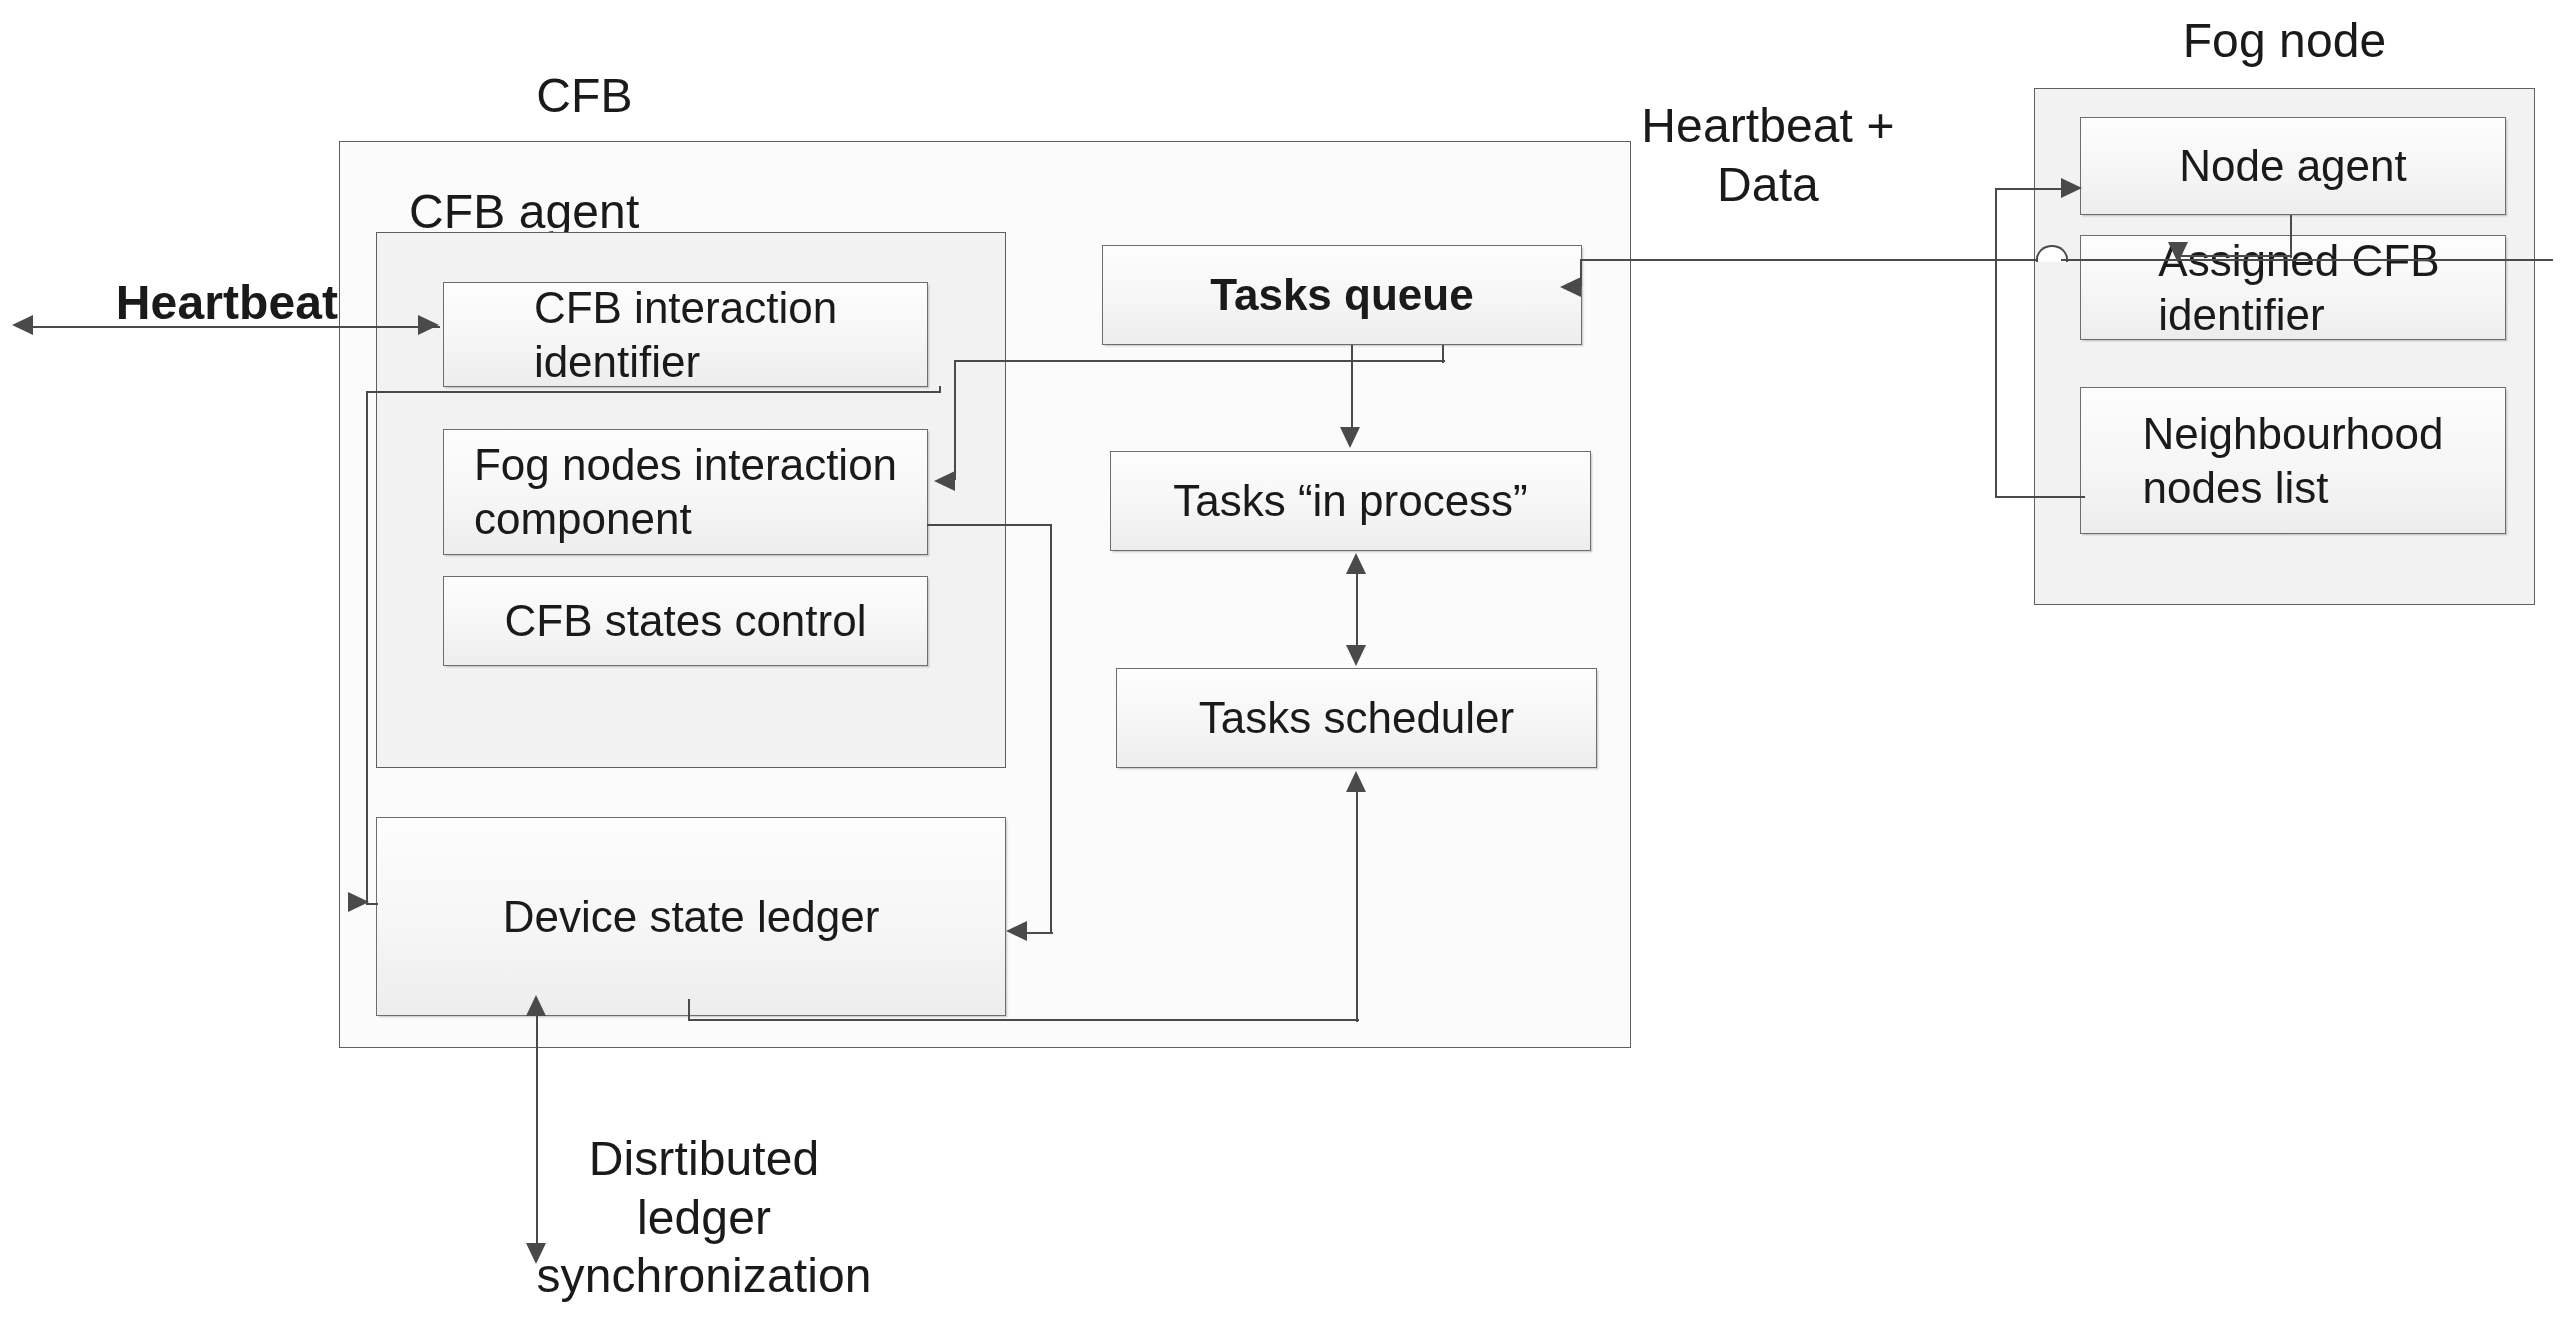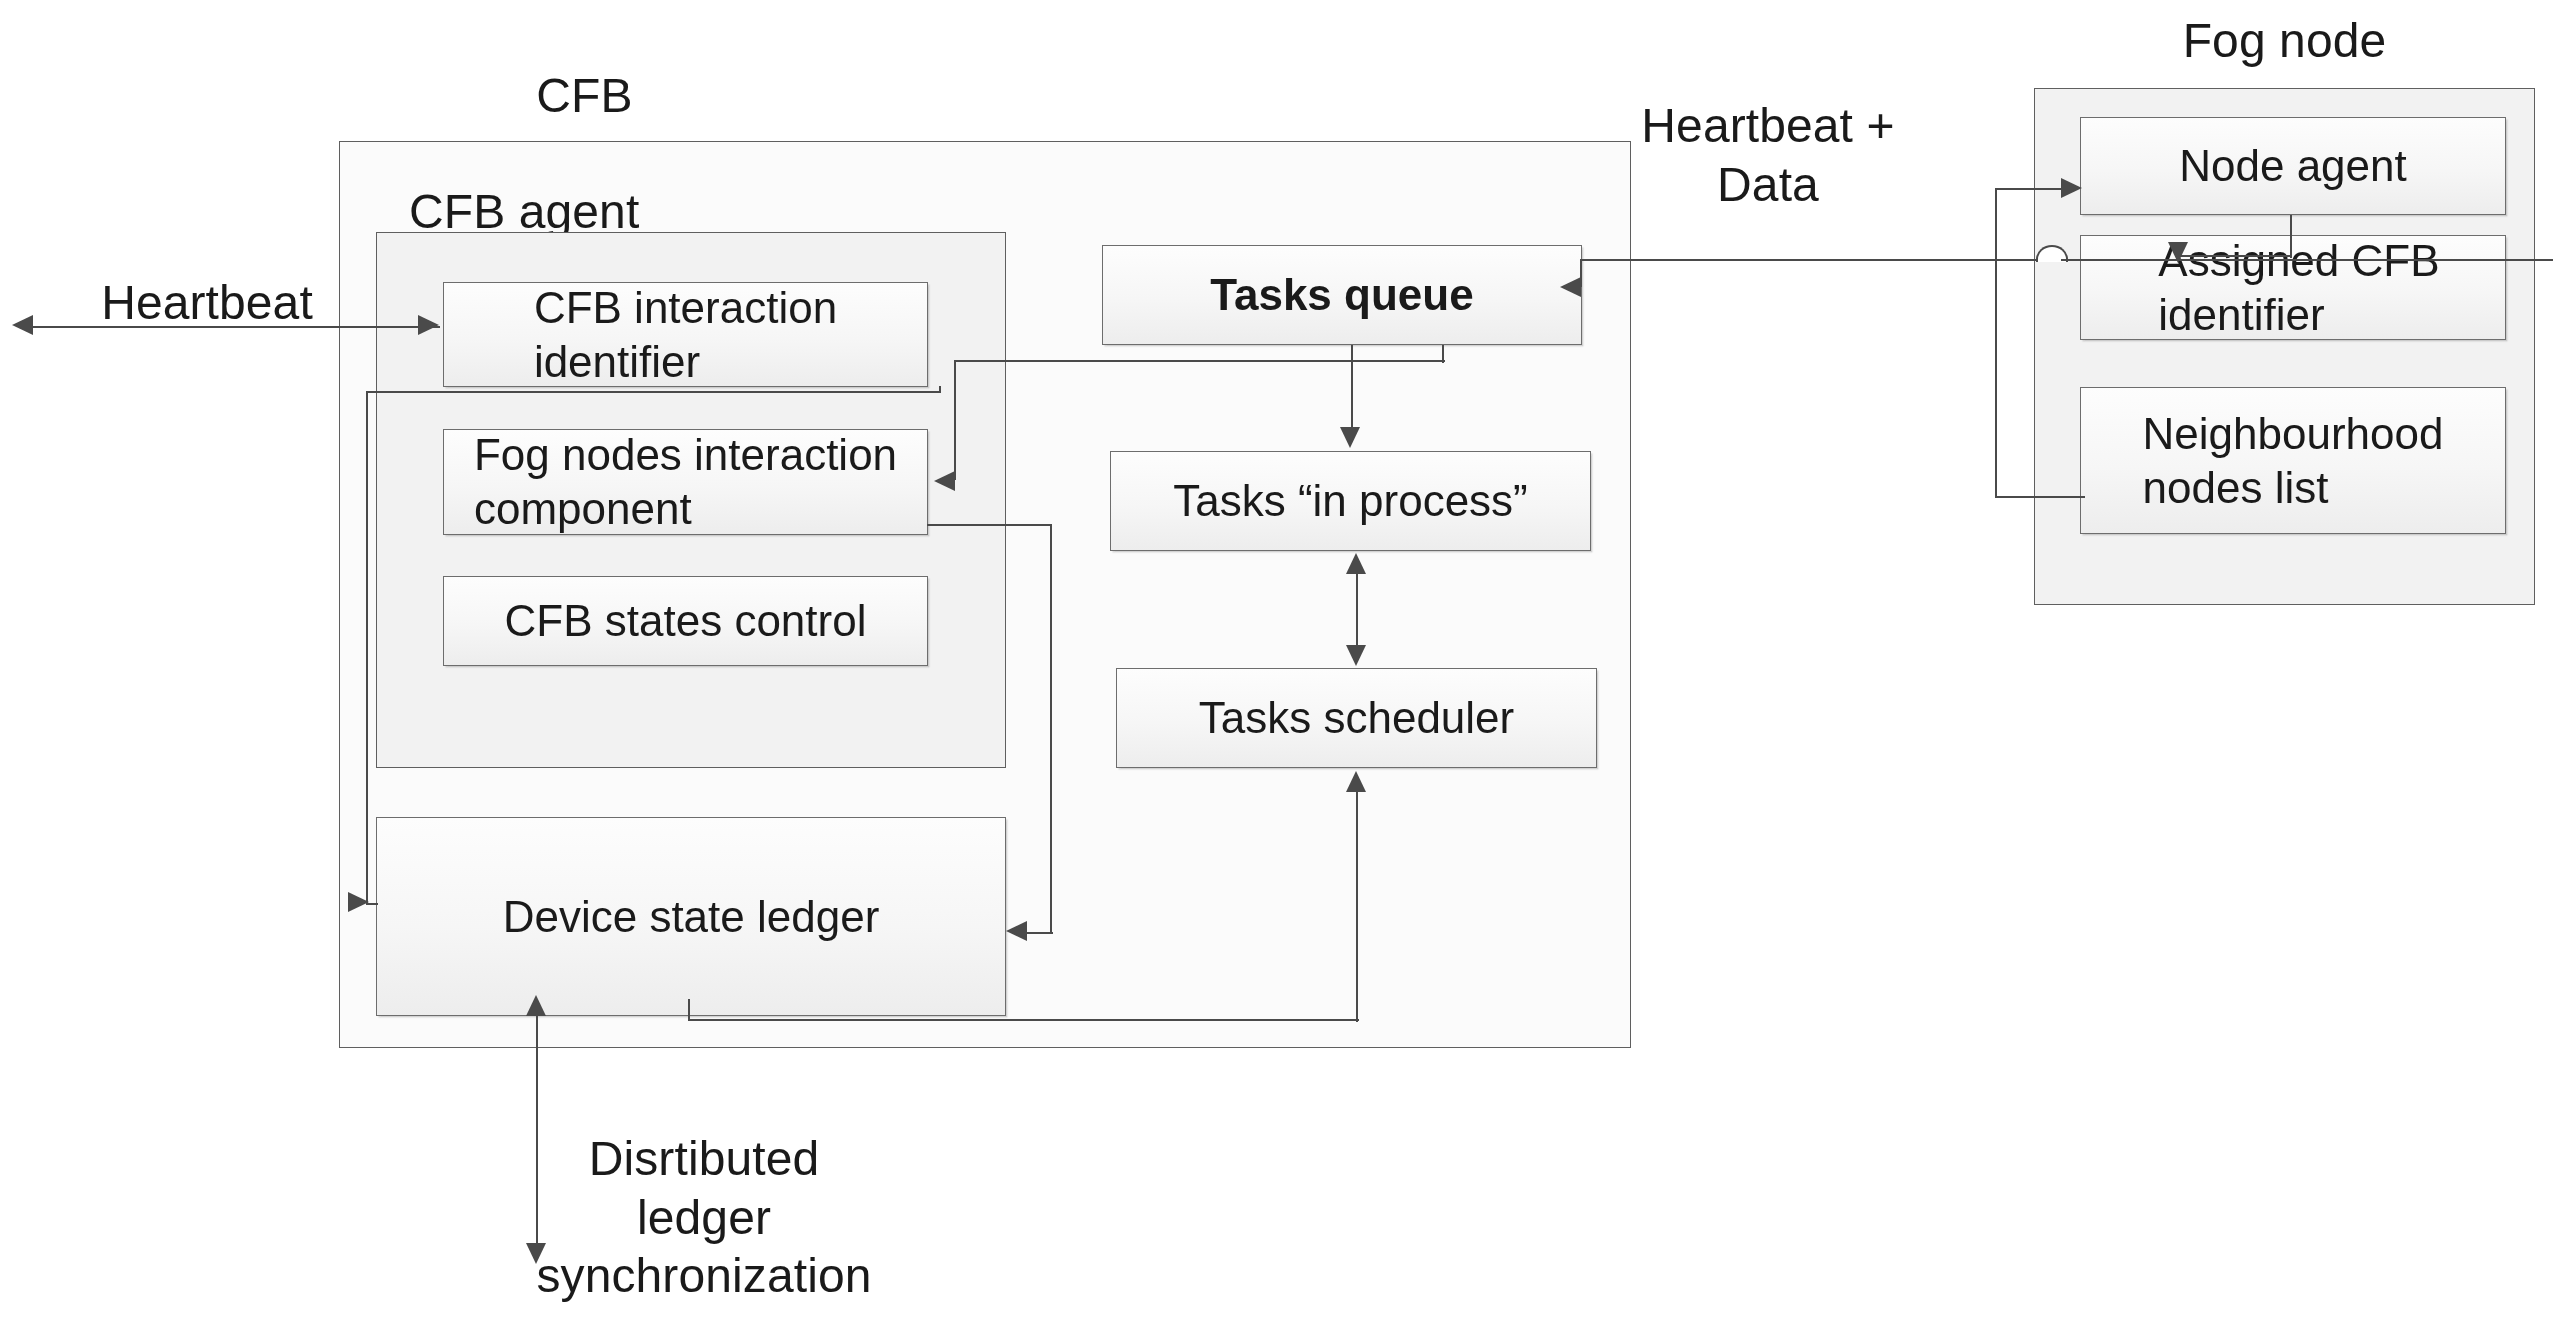--- a/index.html
+++ b/index.html
@@ -115,21 +115,21 @@
 
   <div class="group-box plain" style="left:339px; top:141px; width:1292px; height:907px;"></div>
 
   <div class="caption" style="left:409px; top:183px; width:344px; text-align:left;">CFB agent</div>
 
   <div class="group-box" style="left:376px; top:232px; width:630px; height:536px;"></div>
 
   <div class="node-box" style="left:443px; top:282px; width:485px; height:105px;">CFB interaction
 identifier</div>
 
-  <div class="node-box" style="left:443px; top:429px; width:485px; height:106px;">Fog nodes interaction
+  <div class="node-box" style="left:443px; top:429px; width:485px; height:126px;">Fog nodes interaction
 component</div>
 
   <div class="node-box" style="left:443px; top:576px; width:485px; height:90px;">CFB states control</div>
 
   <div class="node-box" style="left:376px; top:801px; width:630px; height:199px;margin-top:16px;">Device state ledger</div>
 
   <div class="node-box" style="left:1102px; top:245px; width:480px; height:100px;font-weight:bold;">Tasks queue</div>
 
   <div class="node-box" style="left:1110px; top:451px; width:481px; height:100px;">Tasks “in process”</div>
 
@@ -140,21 +140,21 @@
   <div class="group-box" style="left:2034px; top:88px; width:501px; height:517px;"></div>
 
   <div class="node-box" style="left:2080px; top:117px; width:426px; height:98px;">Node agent</div>
 
   <div class="node-box" style="left:2080px; top:235px; width:426px; height:105px;padding-left:20px;">Assigned CFB
 identifier</div>
 
   <div class="node-box" style="left:2080px; top:387px; width:426px; height:147px;">Neighbourhood
 nodes list</div>
 
-  <div class="caption" style="left:84px; top:274px; width:246px;">Heartbeat</div>
+  <div class="caption" style="left:104px; top:274px; width:246px;font-weight:bold;">Heartbeat</div>
 
   <div class="caption" style="left:1629px; top:97px; width:278px;">Heartbeat +
 Data</div>
 
   <div class="caption" style="left:532px; top:1130px; width:344px;">Disrtibuted
 ledger
 synchronization</div>
 
   <div class="hline" style="left:33px; top:326px; width:407px;"></div>
   <div class="arrow left" style="left:11.5px; top:315px;"></div>

